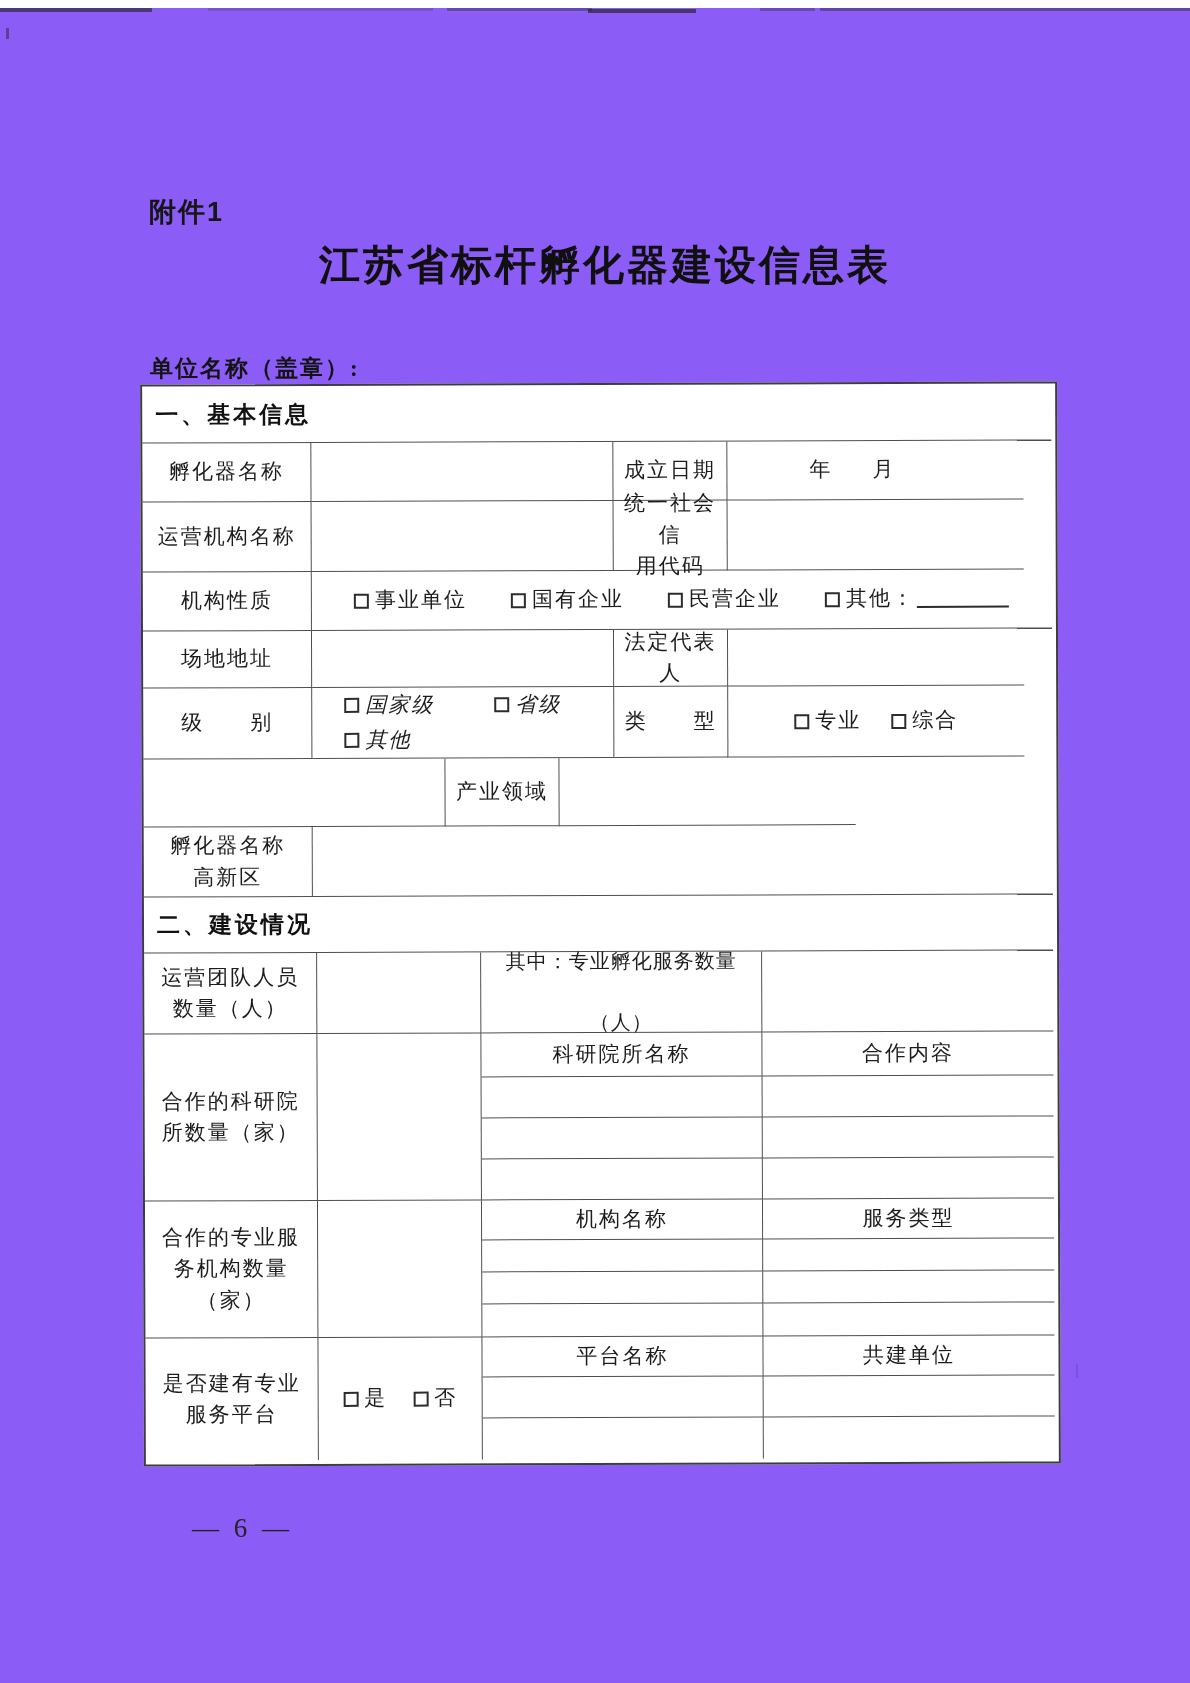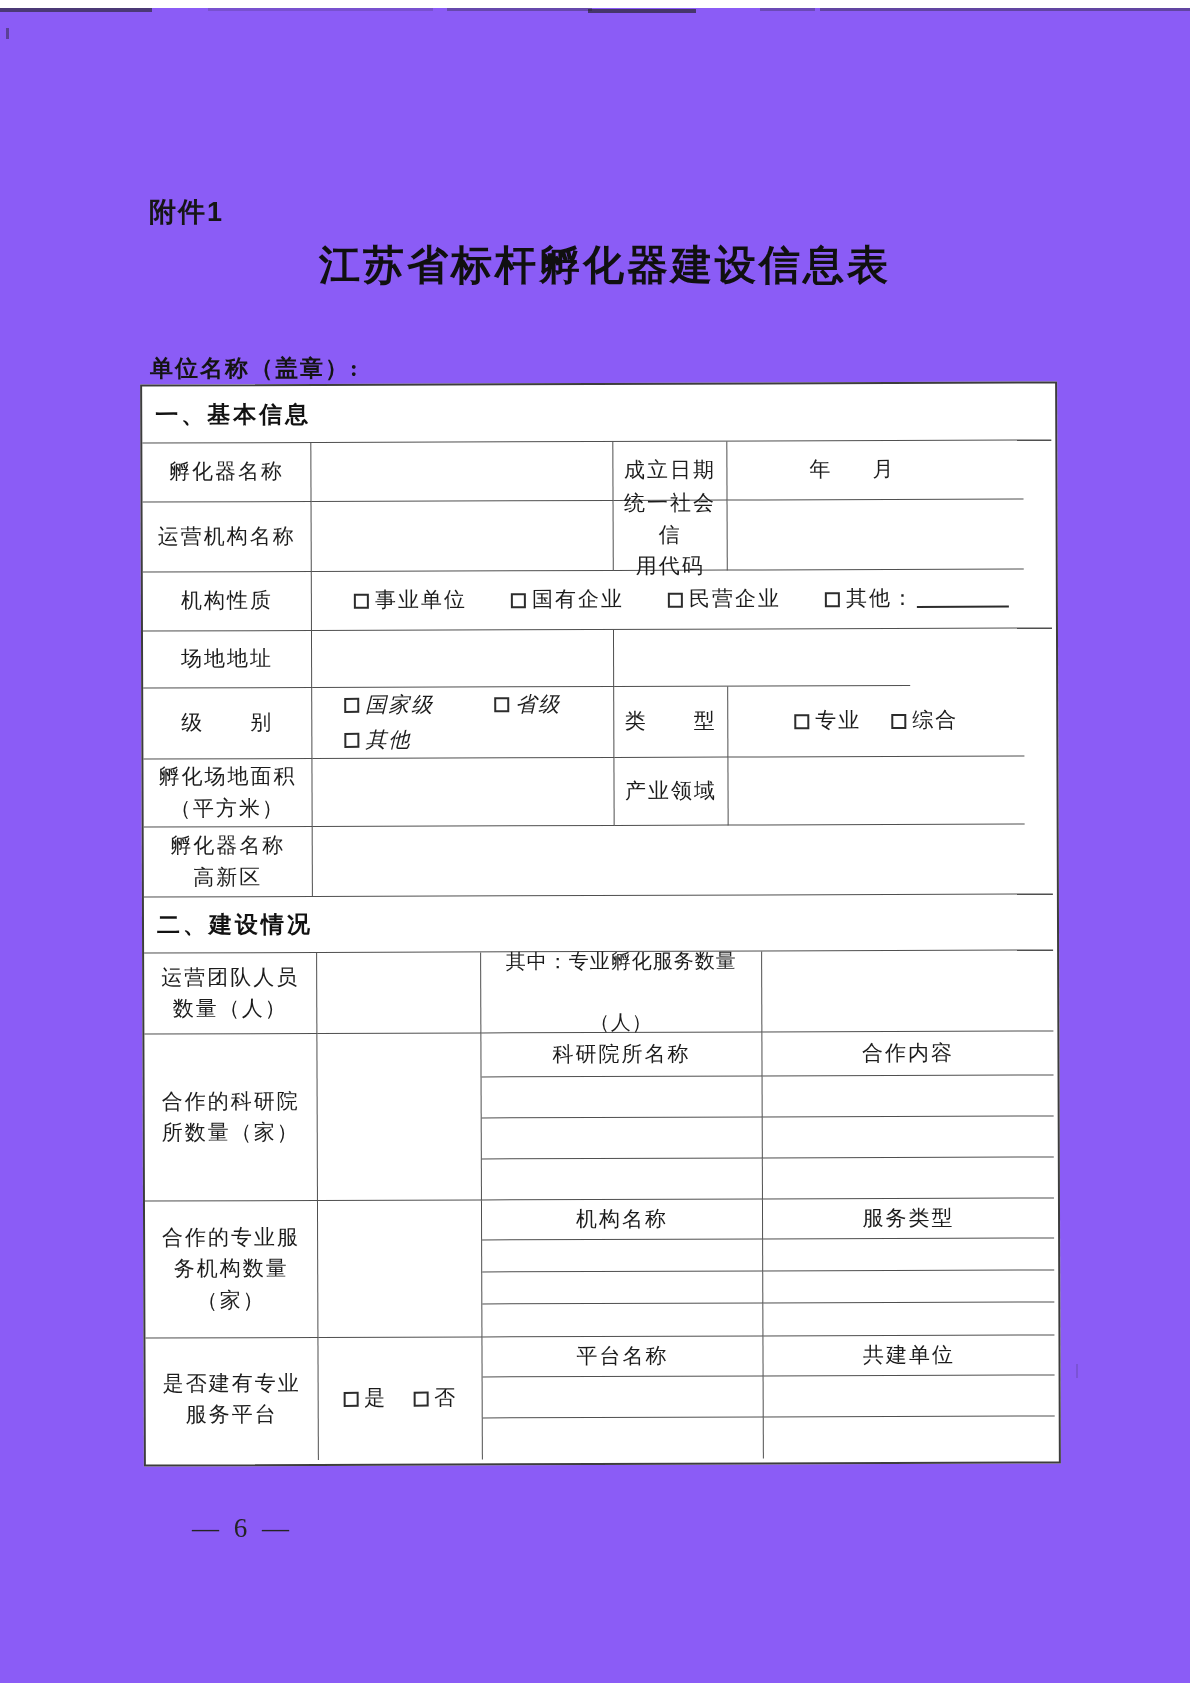--- a/index.html
+++ b/index.html
@@ -125,20 +125,21 @@
             <span class="cb"></span>
             <span>其他：</span>
             <span class="blank"></span>
           </span>
       </div>
     </div>
 
     <div class="row" style="height:57px">
       <div class="c w1">场地地址</div>
       <div class="c w2"></div>
+      <div class="c w3">法定代表人</div>
       <div class="c w4 last"></div>
     </div>
 
     <div class="row" style="height:71px">
       <div class="c w1">级　　别</div>
       <div class="c w2 lvl">
         <span class="optline">
           <span class="opt">
               <span class="cb"></span>
               <span>国家级</span>
@@ -162,24 +163,20 @@
             <span>专业</span>
           </span>
         <span class="opt">
             <span class="cb"></span>
             <span>综合</span>
           </span>
       </div>
     </div>
 
     <div class="row" style="height:68px">
-      <div class="c w1 stack">
-        <div>孵化场地面积</div>
-        <div>（平方米）</div>
-      </div>
       <div class="c w2"></div>
       <div class="c w3">产业领域</div>
       <div class="c w4 last"></div>
     </div>
 
     <div class="row" style="height:70px">
       <div class="c w1 stack">
         <div>孵化器名称</div>
         <div>高新区</div>
       </div>

